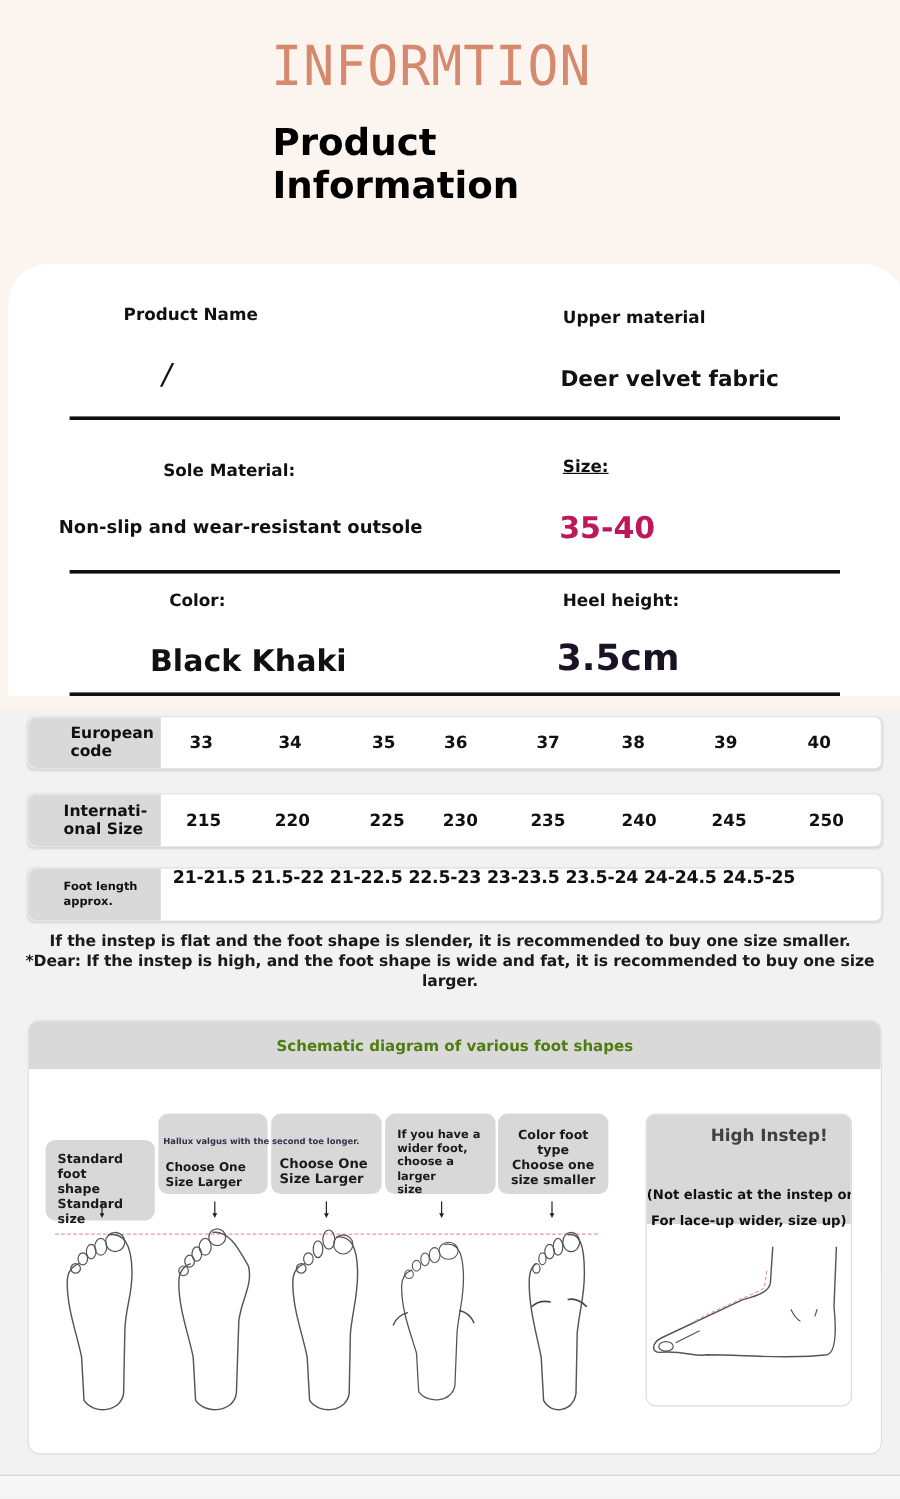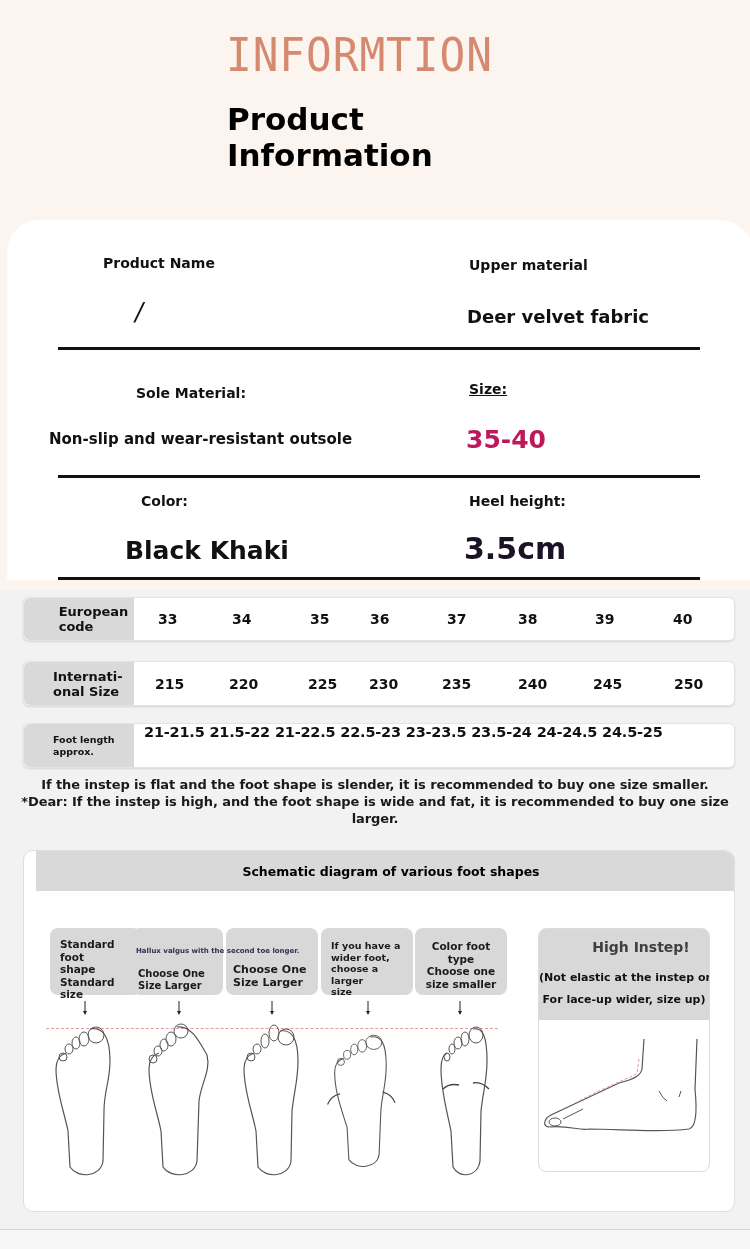--- a/index.html
+++ b/index.html
@@ -19,31 +19,31 @@
   
   .size-row { position: absolute; left: 23px; width: 712px; background: #fff; border-radius: 6px; box-shadow: 0 1px 2px rgba(0,0,0,0.12); border: 1px solid #e4e4e4; }
   .size-row .head { position: absolute; left: 0; top: 0; bottom: 0; width: 110px; background: #d9d9d9; border-radius: 6px 0 0 6px; font-weight: bold; color: #111; display: flex; align-items: center; padding-left: 29px; line-height: 15px; }
   .size-row .cell { position: absolute; top: 0; bottom: 0; display: flex; align-items: center; font-weight: bold; font-size: 14px; color: #111; }
   .foot-values { position: absolute; left: 120px; top: 0; bottom: 0; display: flex; align-items: flex-start; font-weight: bold; font-size: 14.5px; color: #111; white-space: nowrap; letter-spacing: -0.2px; }
 
   .note { position: absolute; left: 0; width: 750px; text-align: center; font-weight: bold; font-size: 13px; color: #1a1a1a; line-height: 17px; letter-spacing: -0.1px; }
 
   
   .schematic { position: absolute; left: 23px; top: 850px; width: 712px; height: 362px; background: #fff; border-radius: 10px; border: 1px solid #dedede; overflow: hidden; }
-  .schematic-header { position: absolute; left: 12px; top: 0; width: 100%; height: 40px; background: #d9d9d9; display: flex; align-items: center; justify-content: center; font-weight: bold; font-size: 12.5px; color: #000000; }
+  .schematic-header { position: absolute; left: 0; top: 0; width: 100%; height: 40px; background: #d9d9d9; display: flex; align-items: center; justify-content: center; font-weight: bold; font-size: 12.5px; color: #4d7c0f; }
   .type-box { position: absolute; top: 77px; height: 67px; background: #d8d8d8; border-radius: 8px; font-weight: bold; font-size: 10.5px; line-height: 12.5px; color: #1a1a1a; padding: 10px 6px 0 10px; }
   .type-box .small { font-size: 7px; color: #3a2c4a; white-space: nowrap; position: relative; z-index: 3; }
   .arrow-down { position: absolute; top: 150px; width: 10px; height: 14px; }
   .guide-line { position: absolute; left: 22px; top: 177px; width: 452px; border-top: 1px dashed #e39a9a; }
   .foot { position: absolute; top: 170px; width: 80px; height: 160px; }
 
   .instep-card { position: absolute; left: 514px; top: 77px; width: 172px; height: 244px; border: 1px solid #dcdcdc; border-radius: 8px; overflow: hidden; background: #fff; }
   .instep-head { position: absolute; left: 0; top: 0; width: 100%; height: 91px; background: #d8d8d8; }
   .instep-title { position: absolute; left: 0; width: 100%; top: 10px; padding-left: 34px; text-align: center; font-weight: bold; font-size: 14px; color: #404040; }
-  .instep-line { position: absolute; left: 0; width: 100%; text-align: center; font-weight: bold; font-size: 11px; color: #111; white-space: nowrap; }
+  .instep-line { position: absolute; left: 0; width: 100%; text-align: center; font-weight: bold; font-size: 11px; color: #111; white-space: nowrap; margin-top: 18px; }
   .instep-svg { position: absolute; left: 0; top: 100px; }
 
   .bottom-band { position: absolute; left: 0; top: 1229px; width: 750px; height: 20px; background: #f6f6f6; border-top: 1px solid #d8d8d8; }
 </style>
 </head>
 <body>
 
 <section class="top">
   <div class="brand-title">INFORMTION</div>
   <div class="sub-title">
@@ -125,21 +125,21 @@
 </div>
 
 <div class="note" style="top:776px;">
   <div>If the instep is flat and the foot shape is slender, it is recommended to buy one size smaller.</div>
   <div>*Dear: If the instep is high, and the foot shape is wide and fat, it is recommended to buy one size larger.</div>
 </div>
 
 <section class="schematic">
   <div class="schematic-header">Schematic diagram of various foot shapes</div>
 
-  <div class="type-box" style="left:26px;width:91px;">
+  <div class="type-box" style="left:14px;width:91px;margin-top:22px;">
     <div>Standard foot</div>
     <div>shape</div>
     <div>Standard size</div>
   </div>
   <div class="type-box" style="left:108px;width:91px;padding-top:17px;padding-left:4px;">
     <div class="small">Hallux valgus with the second toe longer.</div>
     <div style="margin-top:10px;padding-left:2px;font-size:10px;">Choose One</div>
     <div style="padding-left:2px;font-size:10px;">Size Larger</div>
   </div>
   <div class="type-box" style="left:202px;width:92px;padding-top:36px;padding-left:7px;font-size:11px;">

